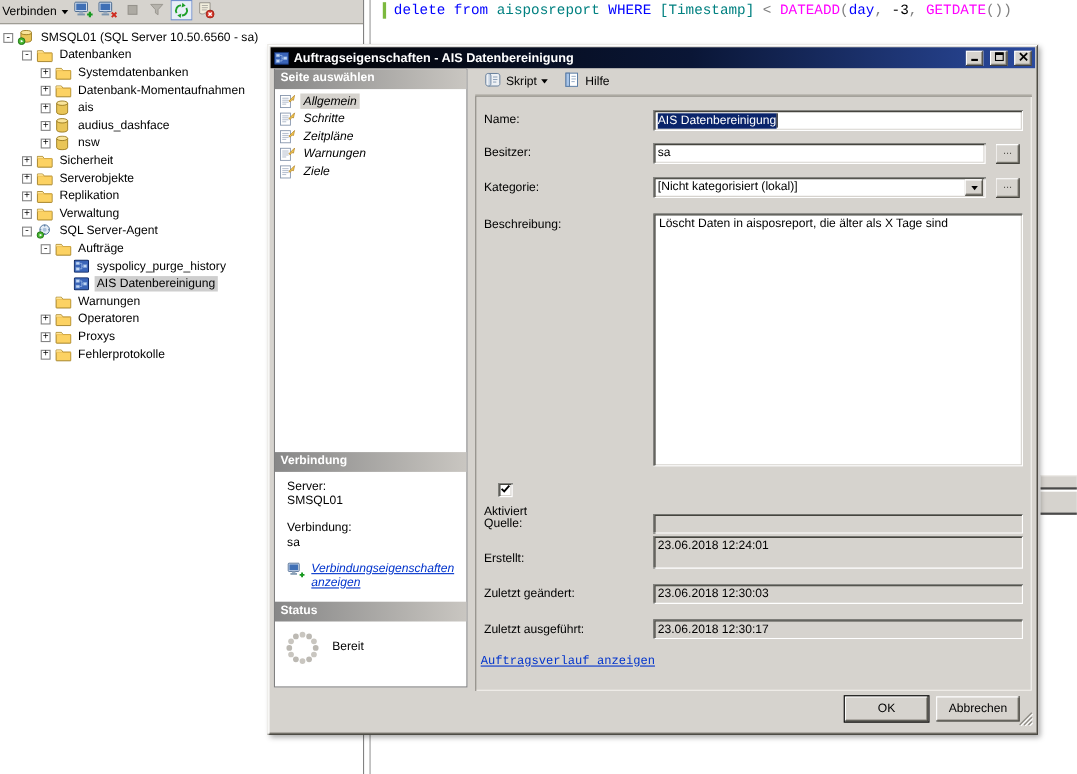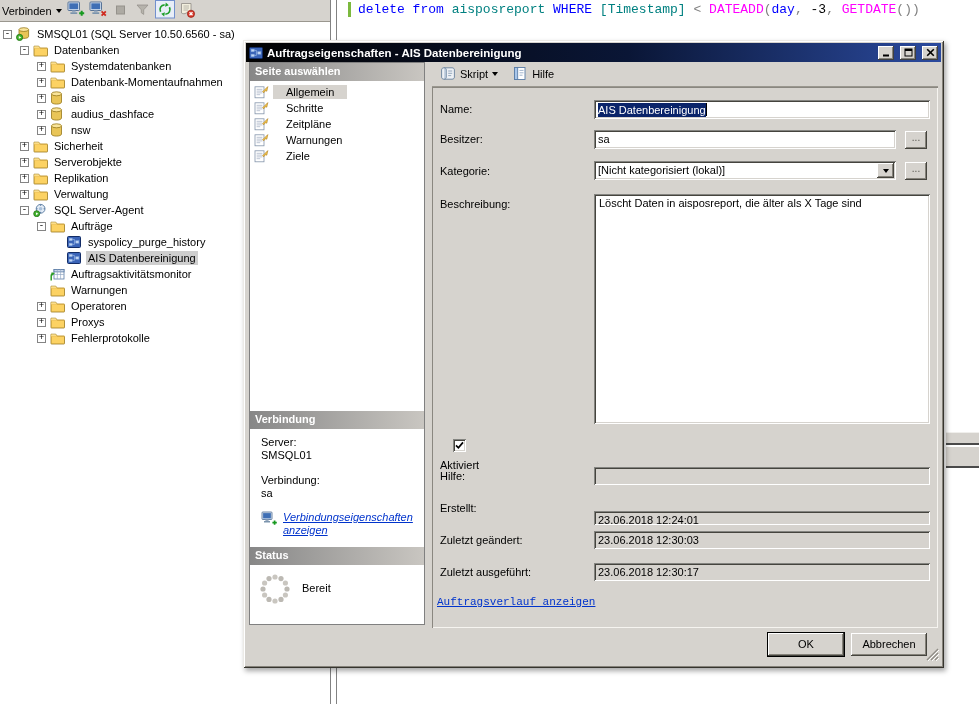--- a/index.html
+++ b/index.html
@@ -44,21 +44,21 @@
   .win-btn { width:16px; height:14px; background:#d6d3ce; flex:none;
     box-shadow: inset -1px -1px 0 #404040, inset 1px 1px 0 #fff, inset -2px -2px 0 #85827a;
     display:flex; align-items:center; justify-content:center; margin-left:2px; }
 
   
   #dlg-left { position:absolute; left:6px; top:22px; width:176px; height:563px; border:1px solid #808080; background:#fff; display:flex; flex-direction:column; }
   .sec-header { height:18px; flex:none; background:linear-gradient(to right,#878787,#c9c6c1); color:#fff; font-weight:bold; padding:2px 5px; }
   #pages-list { height:330px; flex:none; padding-top:3px; }
   .page-row { height:16px; display:flex; align-items:center; padding-left:4px; }
   .page-icon { width:16px; height:14px; margin-right:3px; display:flex; }
-  .page-label { padding:1px 13px; }
+  .page-label { padding:1px 3px;font-style:italic; }
   .page-row.selected .page-label { background:#d6d3ce; }
   #conn-area { height:118px; flex:none; padding:7px 8px 0 11px; line-height:13px; }
   .conn-gap { height:12px; }
   #conn-link-row { margin-top:11px; display:flex; gap:5px; align-items:flex-start;font-style:italic; }
   #conn-link, #history-link { color:#0033cc; text-decoration:underline; cursor:pointer; }
   #status-area { flex:1; position:relative; }
   #spinner { position:absolute; left:8px; top:7px; }
   #status-text { position:absolute; left:52px; top:17px; }
 
   
@@ -314,33 +314,20 @@
         <span class="tree-icon">
           <svg width="14" height="12" viewBox="0 0 14 12">
             <rect x=".5" y=".5" width="13" height="11" rx="1" fill="#3a64b8" stroke="#122c66"></rect>
             <rect x="2.1" y="2.2" width="3.1" height="2.5" fill="#c2d6f4" stroke="#7fa3d8" stroke-width=".5"></rect>
             <rect x="2.1" y="7.2" width="3.1" height="2.5" fill="#c2d6f4" stroke="#7fa3d8" stroke-width=".5"></rect>
             <rect x="8.8" y="4.7" width="3.1" height="2.5" fill="#c2d6f4" stroke="#7fa3d8" stroke-width=".5"></rect>
             <path d="M5.2 3.4h2.2v5H5.2M7.4 6h1.4" fill="none" stroke="#9cbae8" stroke-width=".7"></path>
           </svg>
         </span>
         <span class="tree-label">AIS Datenbereinigung</span>
-      </div>
-      <div class="tree-row" style="padding-left: 37px;">
-        <span class="expander-spacer"></span>
-        <span class="tree-icon">
-          <svg width="15" height="13" viewBox="0 0 15 13">
-            <rect x="4" y="1.5" width="10" height="9.5" fill="#fff" stroke="#5a7ca6" stroke-width=".8"></rect>
-            <rect x="4" y="1.5" width="10" height="2.4" fill="#cdd9ea" stroke="#5a7ca6" stroke-width=".8"></rect>
-            <path d="M7.3 1.5v9.5M10.6 1.5v9.5M4 6.5h10" stroke="#93a9c4" stroke-width=".7"></path>
-            <path d="M1.2 12.6V8c0-1.6.9-2.6 2.4-2.8" fill="none" stroke="#2f9e28" stroke-width="1.5"></path>
-            <path d="M1.4 4.3l3.4 1-2.4 2.4z" fill="#2f9e28"></path>
-          </svg>
-        </span>
-        <span class="tree-label">Auftragsaktivitätsmonitor</span>
       </div>
       <div class="tree-row" style="padding-left: 37px;">
         <span class="expander-spacer"></span>
         <span class="tree-icon">
           <svg width="15" height="13" viewBox="0 0 15 13">
             <path d="M1 2.2h4.8l1.4 1.9h6.8c.3 0 .5.2.5.5v6.9c0 .3-.2.5-.5.5H1.5c-.3 0-.5-.2-.5-.5z" fill="#fcd263" stroke="#9c7a1e" stroke-width=".8"></path>
             <path d="M1.2 2.5h4.4l1.3 1.7H1.2z" fill="#ffe79c"></path>
             <path d="M1 4.2h13.5" stroke="#e7b94e" stroke-width=".7"></path>
           </svg>
         </span>
@@ -552,25 +539,25 @@
 
       <div id="chk-row">
         <span class="checkbox">
             <span><svg width="9" height="9" viewBox="0 0 9 9">
                 <path d="M1 4.4L3.4 6.8 8 1.4" fill="none" stroke="#000" stroke-width="1.7"></path>
               </svg></span>
           </span>
         <span>Aktiviert</span>
       </div>
 
-      <span class="flabel" style="top:383px">Hilfe:</span>
+      <span class="flabel" style="top:383px">Quelle:</span>
       <div class="txt sunken ro" style="left:162px;top:380px;width:336px;height:18px"><span></span></div>
 
       <span class="flabel" style="top:415px">Erstellt:</span>
-      <div class="txt sunken ro" style="left:162px;top:424px;width:336px;height:14px"><span>23.06.2018 12:24:01</span></div>
+      <div class="txt sunken ro" style="left:162px;top:400px;width:336px;height:30px"><span>23.06.2018 12:24:01</span></div>
 
       <span class="flabel" style="top:447px">Zuletzt geändert:</span>
       <div class="txt sunken ro" style="left:162px;top:444px;width:336px;height:18px"><span>23.06.2018 12:30:03</span></div>
 
       <span class="flabel" style="top:479px">Zuletzt ausgeführt:</span>
       <div class="txt sunken ro" style="left:162px;top:476px;width:336px;height:18px"><span>23.06.2018 12:30:17</span></div>
 
       <span id="history-link" style="color: rgb(0, 51, 204);">Auftragsverlauf anzeigen</span>
     </div>
 

